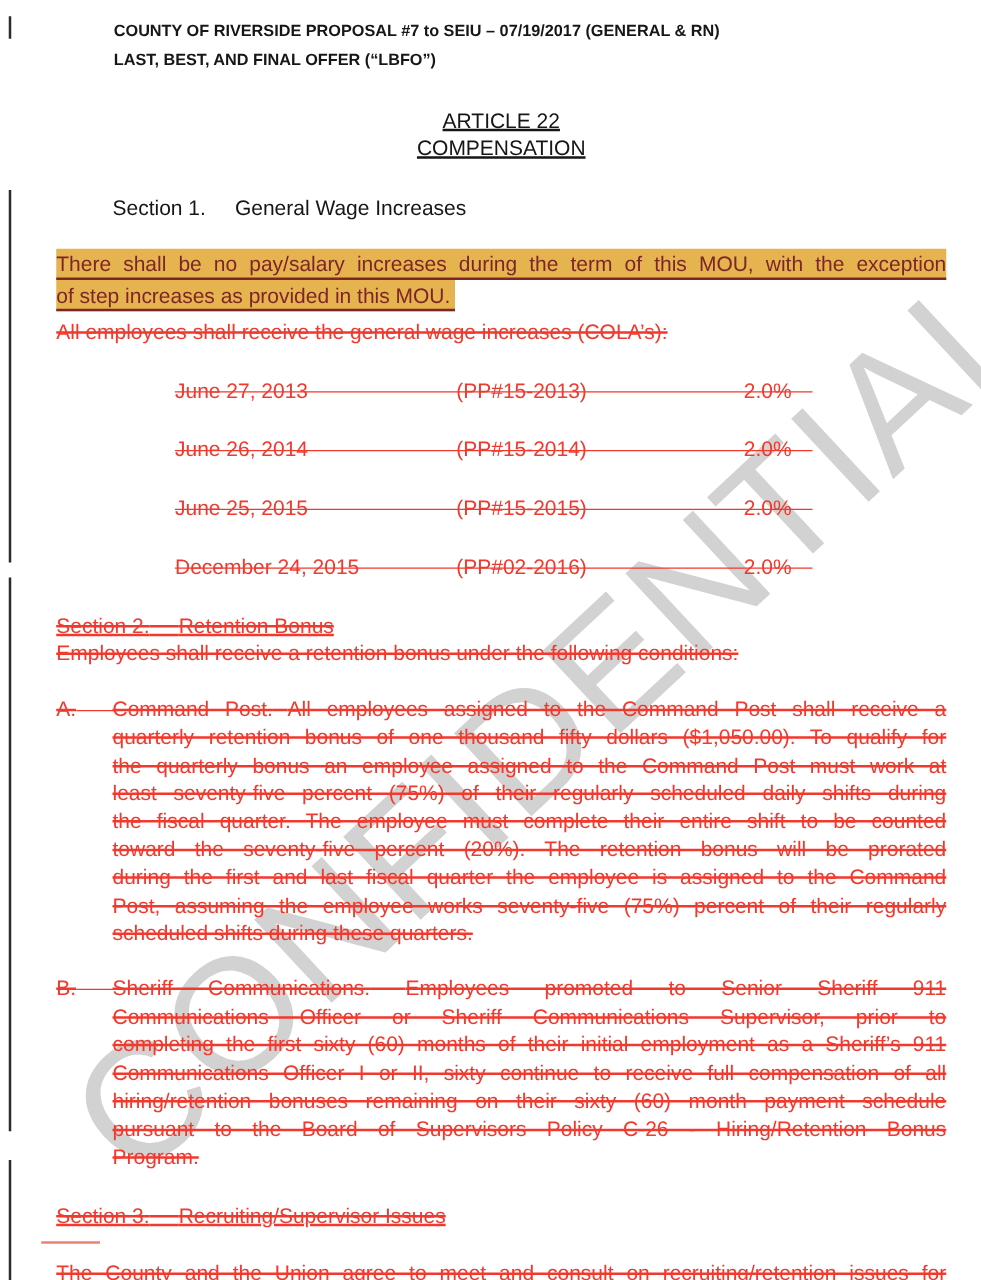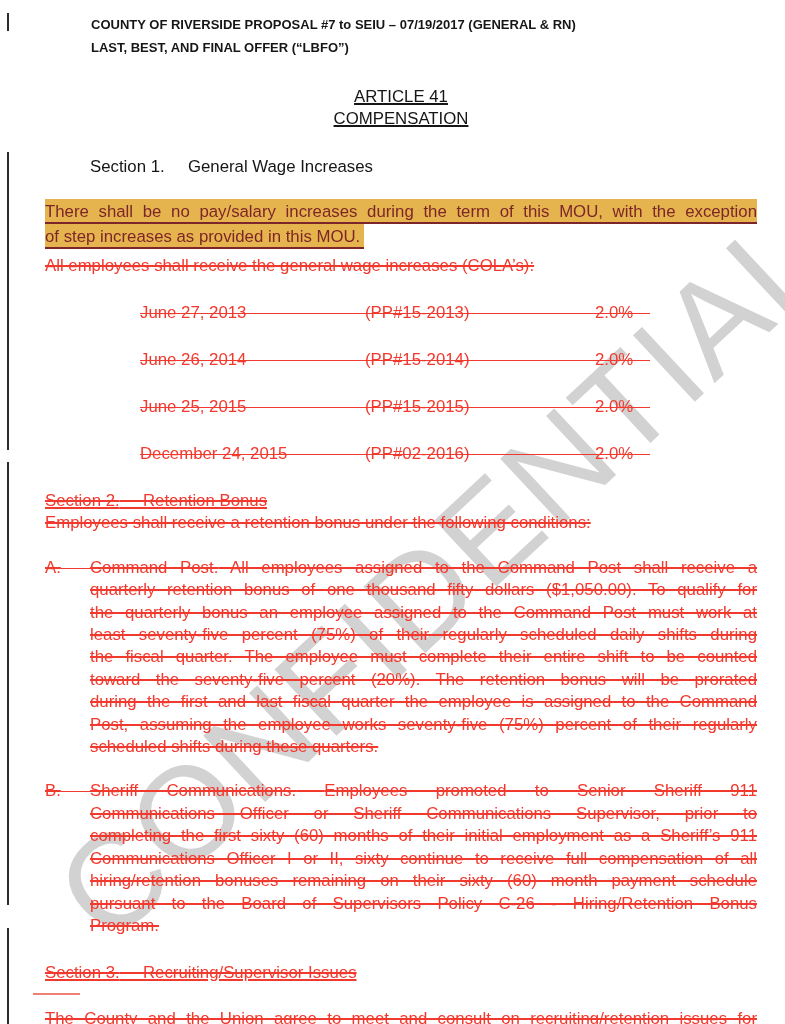--- a/index.html
+++ b/index.html
@@ -90,21 +90,21 @@
 
   <div class="content">
 
     <div class="title">
       <div>COUNTY OF RIVERSIDE PROPOSAL #7 to SEIU – 07/19/2017 (GENERAL &amp; RN)</div>
       <div>LAST, BEST, AND FINAL OFFER (“LBFO”)</div>
     </div>
 
     <div class="article-block">
       <div class="center-head">
-        <span class="u">ARTICLE 41</span>
+        <span class="u">ARTICLE 22</span>
       </div>
       <div class="center-head">
         <span class="u">COMPENSATION</span>
       </div>
     </div>
 
     <div class="sec-head black s1-head">
       <span class="decor"><span>Section 1.</span><span>&nbsp;&nbsp;&nbsp;&nbsp;&nbsp;</span><span>General Wage Increases</span></span>
     </div>
 

